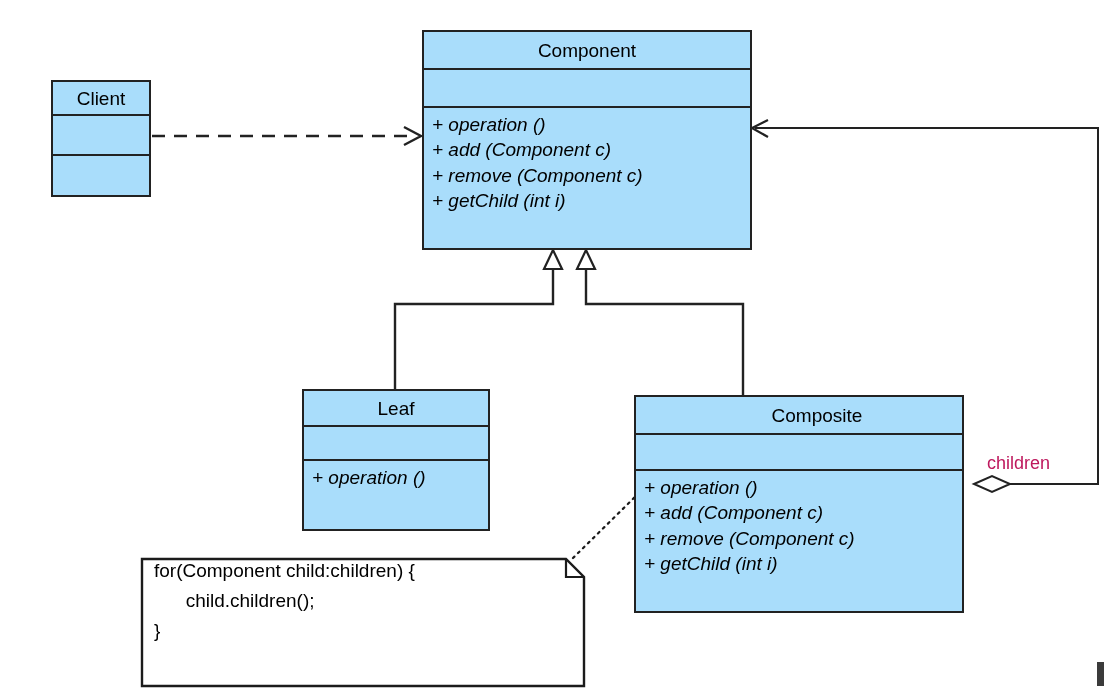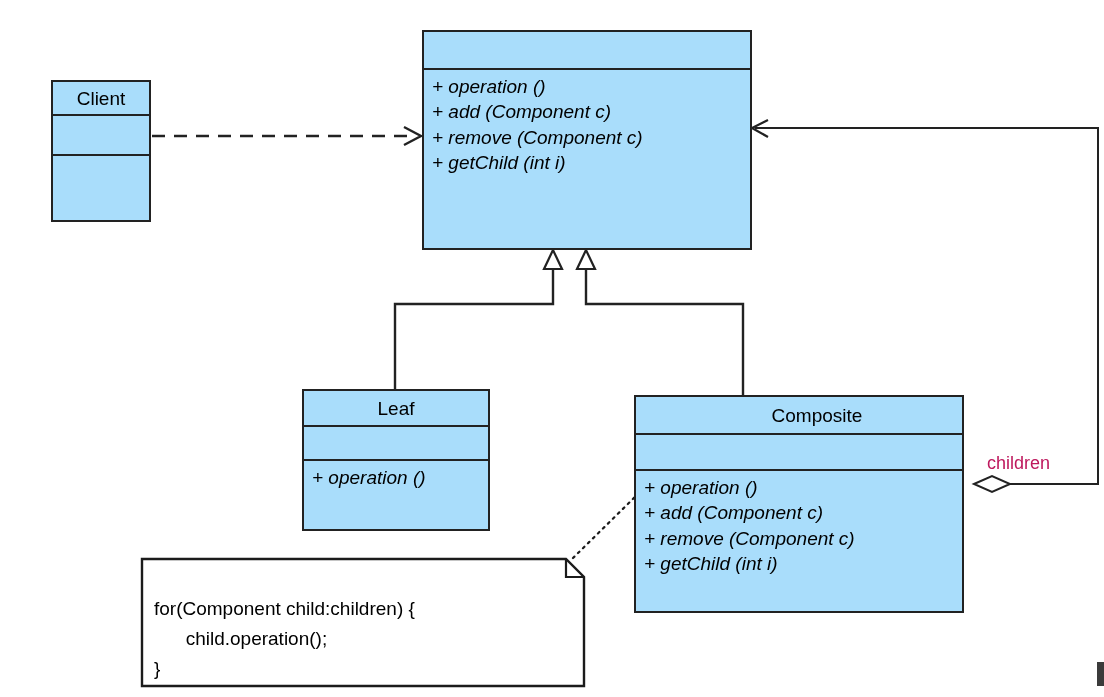--- a/index.html
+++ b/index.html
@@ -123,27 +123,28 @@
       <line x1="573" y1="558" x2="640" y2="492" stroke="#1b1b1b" stroke-width="2.2" stroke-dasharray="2,5" stroke-linecap="round"></line>
     </g>
 
     
     <g>
       <path d="M142,559 L566,559 L584,577 L584,686 L142,686 Z" fill="#ffffff" stroke="#1b1b1b" stroke-width="2.4"></path>
       <path d="M566,559 L566,577 L584,577" fill="none" stroke="#1b1b1b" stroke-width="2.2"></path>
     </g>
   </svg>
 
-  <div class="uml-class" style="left:51px; top:80px; width:100px; height:142px;">
+  <div class="uml-class" style="left:51px; top:80px; width:100px; height:117px;">
     <div class="cls-name" style="height:34px;">Client</div>
     <div class="cls-attrs" style="height:40px;"></div>
     <div class="cls-ops"></div>
   </div>
 
   <div class="uml-class" style="left:422px; top:30px; width:330px; height:220px;">
+    <div class="cls-name" style="height:38px;">Component</div>
     <div class="cls-attrs" style="height:38px;"></div>
     <div class="cls-ops">
       <div class="op-line">+ operation ()</div>
       <div class="op-line">+ add (Component c)</div>
       <div class="op-line">+ remove (Component c)</div>
       <div class="op-line">+ getChild (int i)</div>
     </div>
   </div>
 
   <div class="uml-class" style="left:302px; top:389px; width:188px; height:142px;">
@@ -160,21 +161,21 @@
     <div class="cls-ops">
       <div class="op-line">+ operation ()</div>
       <div class="op-line">+ add (Component c)</div>
       <div class="op-line">+ remove (Component c)</div>
       <div class="op-line">+ getChild (int i)</div>
     </div>
   </div>
 
   <div class="edge-label" style="left:987px; top:453px;">children</div>
 
-  <div class="note-box" style="left:142px; top:583px; width:442px; height:105px; background:transparent;">
+  <div class="note-box" style="left:142px; top:545px; width:442px; height:105px; background:transparent;">
     <div class="note-text" style="top:12px;">for(Component child:children) {</div>
-    <div class="note-text" style="top:42px;">      child.operation();</div>
+    <div class="note-text" style="top:42px;">      child.children();</div>
     <div class="note-text" style="top:72px;">}</div>
   </div>
 
   <div class="corner-artifact" style="left:1097px; top:662px; width:7px; height:24px;"></div>
 
 </div>
 
 </body></html>

